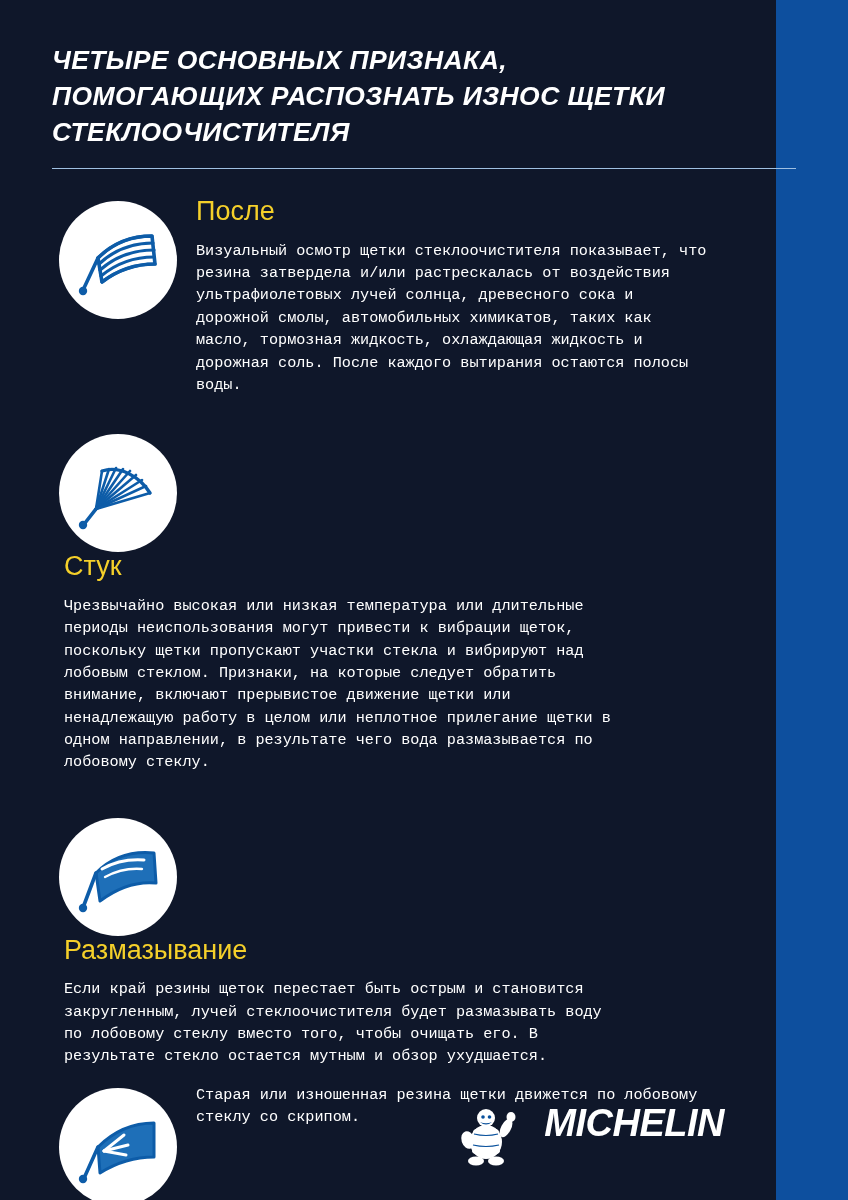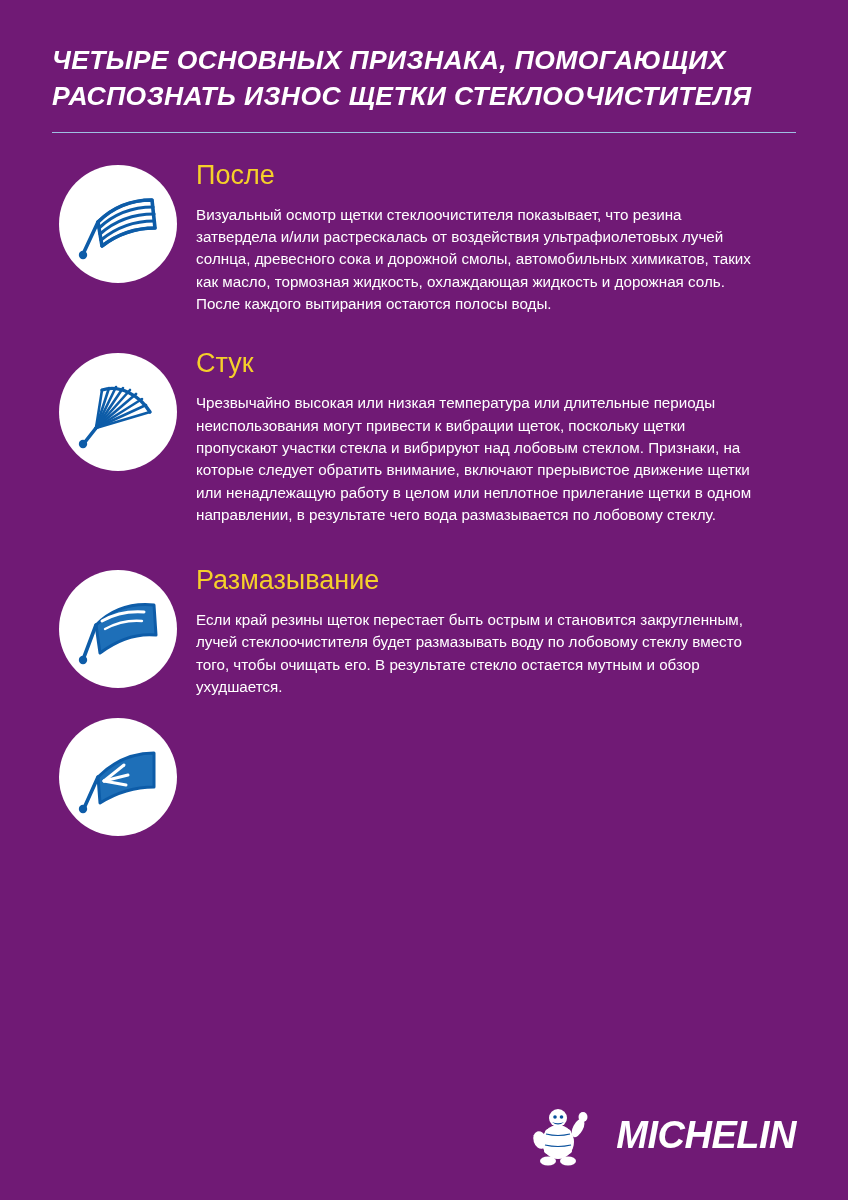--- a/index.html
+++ b/index.html
@@ -5,23 +5,23 @@
   * { box-sizing: border-box; margin: 0; padding: 0; }
   html, body {
     width: 848px;
     height: 1200px;
     background: #0d4f9e;
     font-family: "Liberation Sans", sans-serif;
     overflow: hidden;
   }
   .page {
     position: relative;
-    width: 848px;
+    width: 776px;
     height: 1200px;
-    background: #701a75;
+    background: #0f172a;
     padding: 42px 52px 0 52px;
   }
   
   .title {
     color: #ffffff;
     font-size: 26.5px;
     font-weight: bold;
     font-style: italic;
     letter-spacing: 0.4px;
     line-height: 1.36;
@@ -69,34 +69,35 @@
     font-size: 27px;
     font-weight: normal;
     line-height: 1.1;
     margin-bottom: 13px;
   }
   .sec-text {
     color: #ffffff;
     font-size: 15.2px;
     line-height: 1.47;
     max-width: 565px;
+    font-family: Liberation Mono, monospace;
   }
   
   .section.s1 { margin-top: 6px; margin-bottom: 34px; }
-  .section.s2 { margin-bottom: 40px; }
-  .section.s3 { margin-bottom: 16px; }
+  .section.s2 { margin-bottom: 40px; flex-direction: column; }
+  .section.s3 { margin-bottom: 16px; flex-direction: column; }
   .section.s4 { margin-bottom: 0; }
 
   
   .footer {
     position: absolute;
     right: 52px;
     bottom: 34px;
     display: flex;
-    align-items: center;
+    align-items: flex-start;
     gap: 20px;
   }
   .logo-word {
     color: #ffffff;
     font-size: 38px;
     font-weight: bold;
     font-style: italic;
     letter-spacing: -0.5px;
     line-height: 1;
   }
@@ -193,20 +194,21 @@
               <line x1="32" y1="50" x2="52" y2="34"></line>
               <line x1="32" y1="50" x2="56" y2="44"></line>
               <line x1="32" y1="50" x2="54" y2="54"></line>
             </g>
             <line x1="26" y1="46" x2="13" y2="75" stroke="#0d5ca8" stroke-width="3.6" stroke-linecap="round"></line>
             <circle cx="11" cy="78" r="4.2" fill="#0d5ca8"></circle>
           </svg>
         </div>
       </div>
       <div class="body-col">
+        <div class="sec-text">Старая или изношенная резина щетки движется по лобовому стеклу со скрипом.</div>
       </div>
     </div>
 
   </div>
 
   <div class="footer">
     <div class="bib">
       <svg width="74" height="62" viewBox="0 0 74 62" aria-hidden="true">
         <g fill="#ffffff">
           <circle cx="36" cy="14" r="9"></circle>

